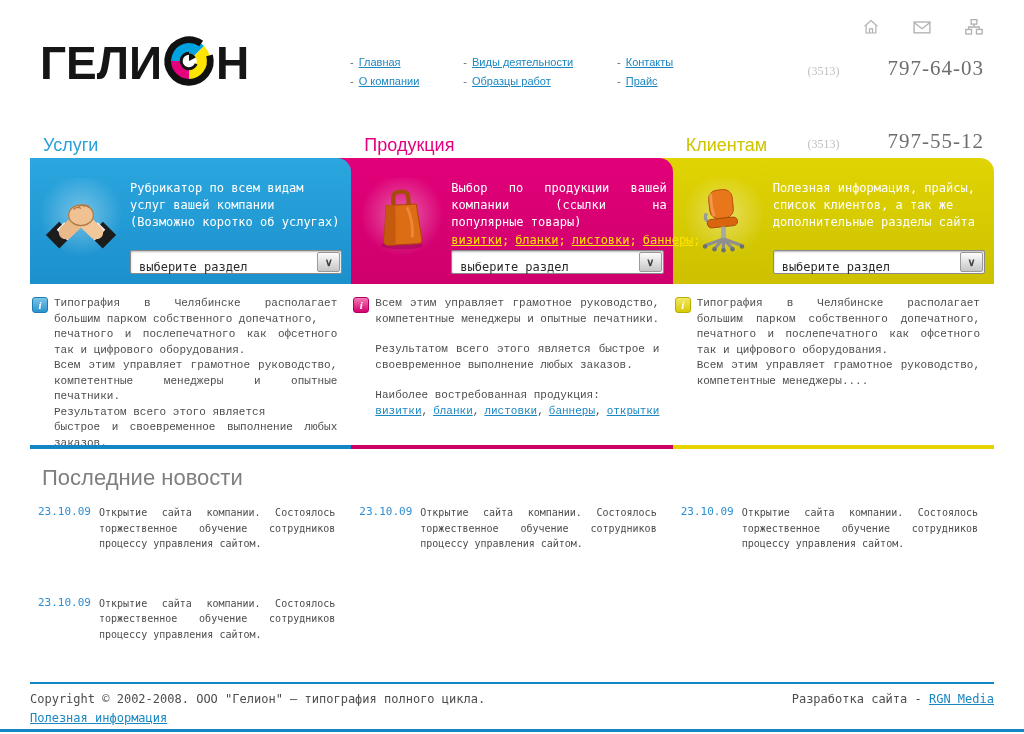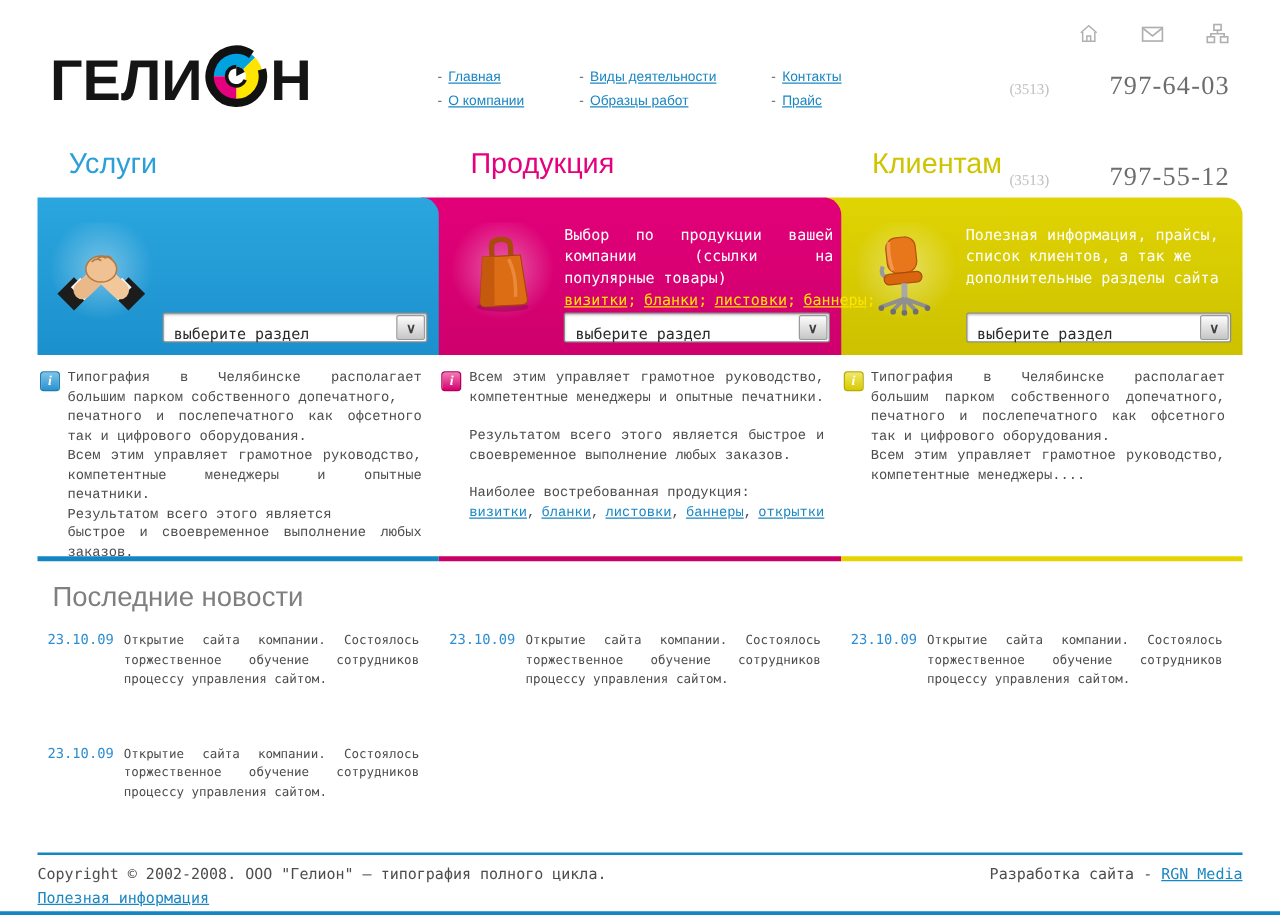--- a/index.html
+++ b/index.html
@@ -26,21 +26,21 @@
           grid-template-columns:auto auto;column-gap:7px;row-gap:2px;align-items:baseline;gap:48px;}
   .phone-code{font-family:"Liberation Serif",serif;font-size:12px;color:#bfbfbf;text-align:right;}
   .phone-num{font-family:"Liberation Serif",serif;font-size:21px;color:#6d6d6d;letter-spacing:1px;}
 
   
   .cols{margin:0 30px;display:flex;}
   .tcol{width:33.333%;box-sizing:border-box;}
 
   
   .section-heads{margin-top:2px;height:32px;align-items:flex-end;}
-  .section-heads h2{margin:12px;padding-left:13px;font-size:23px;font-weight:normal;line-height:1;}
+  .section-heads h2{margin:0;padding-left:13px;font-size:18px;font-weight:normal;line-height:1;}
   .h-blue{color:#2a9fd8;}
   .h-magenta{color:#e5007d;}
   .h-yellow{color:#cfc400;}
 
   
   .band{margin:4px 30px 0;display:flex;height:126px;}
   .card{position:relative;box-sizing:border-box;border-top-right-radius:14px;color:#fff;}
   .card1{width:33.333%;background:linear-gradient(#2ba6de,#1b90cd);z-index:3;}
   .card2{width:calc(33.333% + 14px);margin-left:-14px;background:linear-gradient(#e20079,#ce006d);z-index:2;}
   .card3{width:calc(33.333% + 14px);margin-left:-14px;background:linear-gradient(#e0d404,#cdc100);z-index:1;}
@@ -198,20 +198,23 @@
         <line x1="8" y1="62" x2="22" y2="48" stroke="#1c1c1c" stroke-width="20"></line>
         <line x1="18" y1="55" x2="26" y2="47" stroke="#f4f4f4" stroke-width="16"></line>
         <line x1="22" y1="52" x2="42" y2="33" stroke="#e9b98a" stroke-width="15" stroke-linecap="round"></line>
         <line x1="68" y1="62" x2="54" y2="48" stroke="#1c1c1c" stroke-width="20"></line>
         <line x1="58" y1="55" x2="50" y2="47" stroke="#f4f4f4" stroke-width="16"></line>
         <line x1="54" y1="52" x2="34" y2="33" stroke="#f2c79a" stroke-width="15" stroke-linecap="round"></line>
         <ellipse cx="38" cy="34" rx="13" ry="11" fill="#f0c193" stroke="#b17a42" stroke-width="1.3"></ellipse>
         <path d="M30 28 q4 -4 8 -1 M35 25 q4 -3 7 0 M41 24 q4 -2 6 2" fill="none" stroke="#b17a42" stroke-width="1.4"></path>
       </svg>
     </div>
+    <div class="card-text">Рубрикатор по всем видам
+услуг вашей компании
+(Возможно коротко об услугах)</div>
     <div class="select">
       <span class="select-text">выберите раздел</span>
       <span class="select-btn">∨</span>
     </div>
   </div>
 
   <div class="card card2">
     <div class="card-icon">
       <svg width="72" height="72" viewBox="0 0 76 76">
         <ellipse cx="38" cy="66" rx="22" ry="4" fill="rgba(120,0,60,.35)"></ellipse>

